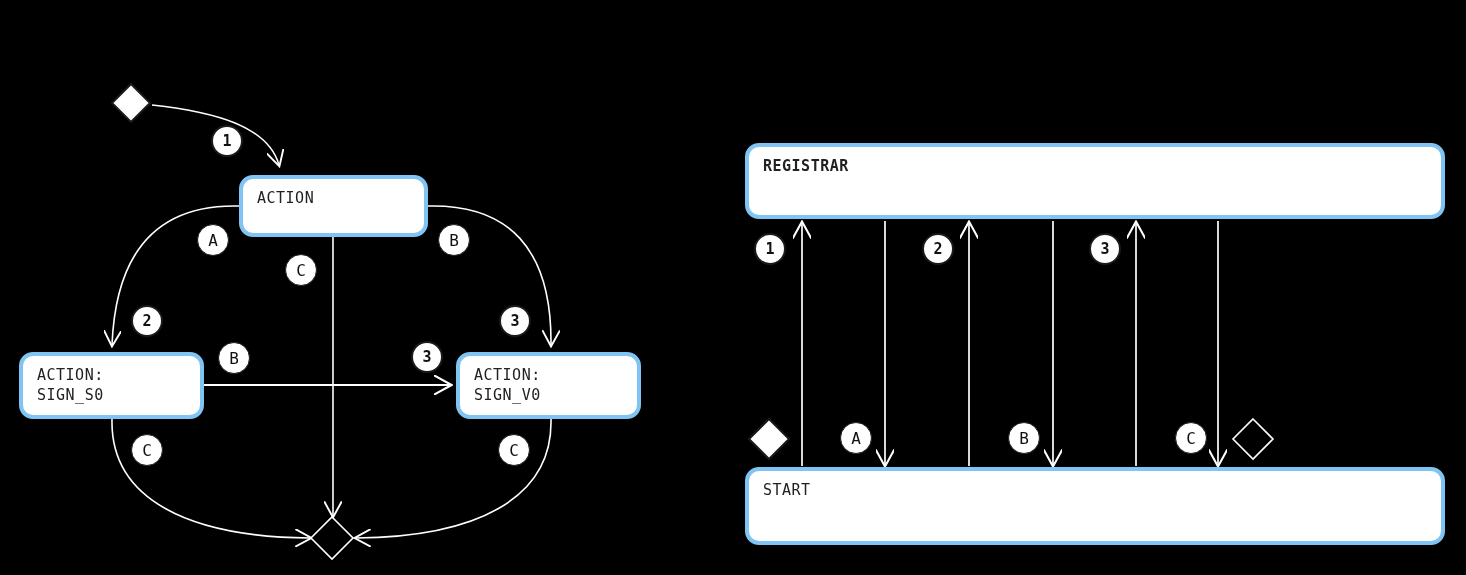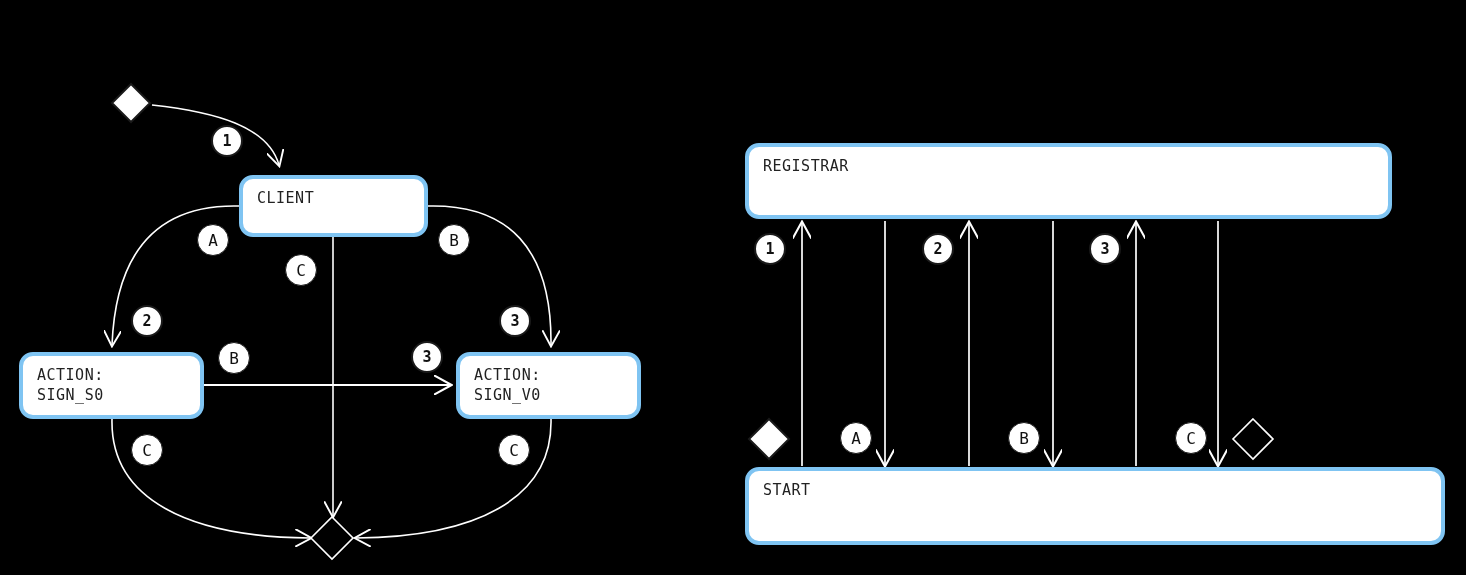--- a/index.html
+++ b/index.html
@@ -89,21 +89,21 @@
     <line x1="1136" y1="466" x2="1136" y2="223" marker-end="url(#arrowOpenB)"></line>
     <line x1="1218" y1="221" x2="1218" y2="465" marker-end="url(#arrowOpenB)"></line>
   </g>
 
   <polygon points="769,419 789,439 769,459 749,439" fill="#ffffff" stroke="#1a1a1a" stroke-width="2"></polygon>
 
   <polygon points="1253,419 1273,439 1253,459 1233,439" fill="#000000" stroke="#ffffff" stroke-width="1.6"></polygon>
 </svg>
 
 <div class="nodebox" style="left:239px;top:175px;width:189px;height:62px;">
-  <div class="nodelabel">CLIENT</div>
+  <div class="nodelabel">ACTION</div>
 </div>
 
 <div class="nodebox" style="left:19px;top:352px;width:185px;height:67px;">
   <div class="nodelabel">ACTION:
 SIGN_S0</div>
 </div>
 
 <div class="nodebox" style="left:456px;top:352px;width:185px;height:67px;">
   <div class="nodelabel">ACTION:
 SIGN_V0</div>
@@ -133,21 +133,21 @@
 <div class="badge num" style="left:411px;top:341px;width:32px;height:32px;">
     <span>3</span>
   </div>
 <div class="badge alpha" style="left:131px;top:434px;width:32px;height:32px;">
     <span>C</span>
   </div>
 <div class="badge alpha" style="left:498px;top:434px;width:32px;height:32px;">
     <span>C</span>
   </div>
 
-<div class="nodebox" style="left:745px;top:143px;width:647px;height:76px;">
+<div class="nodebox" style="left:745px;top:143px;width:700px;height:76px;font-weight:bold;">
   <div class="nodelabel">REGISTRAR</div>
 </div>
 
 <div class="nodebox" style="left:745px;top:467px;width:700px;height:78px;">
   <div class="nodelabel">START</div>
 </div>
 
 <div class="badge num" style="left:754px;top:233px;width:32px;height:32px;">
     <span>1</span>
   </div>

